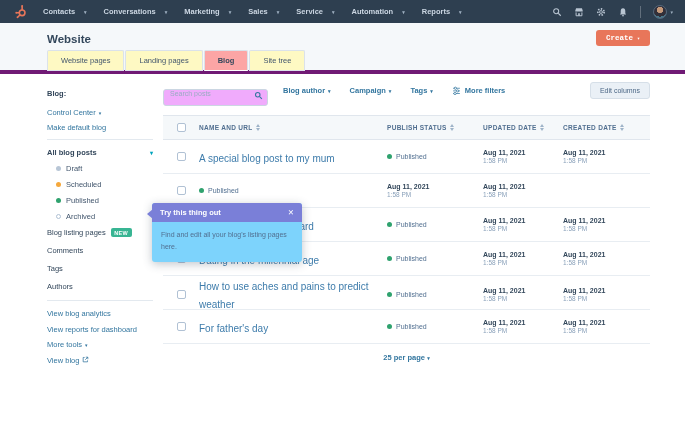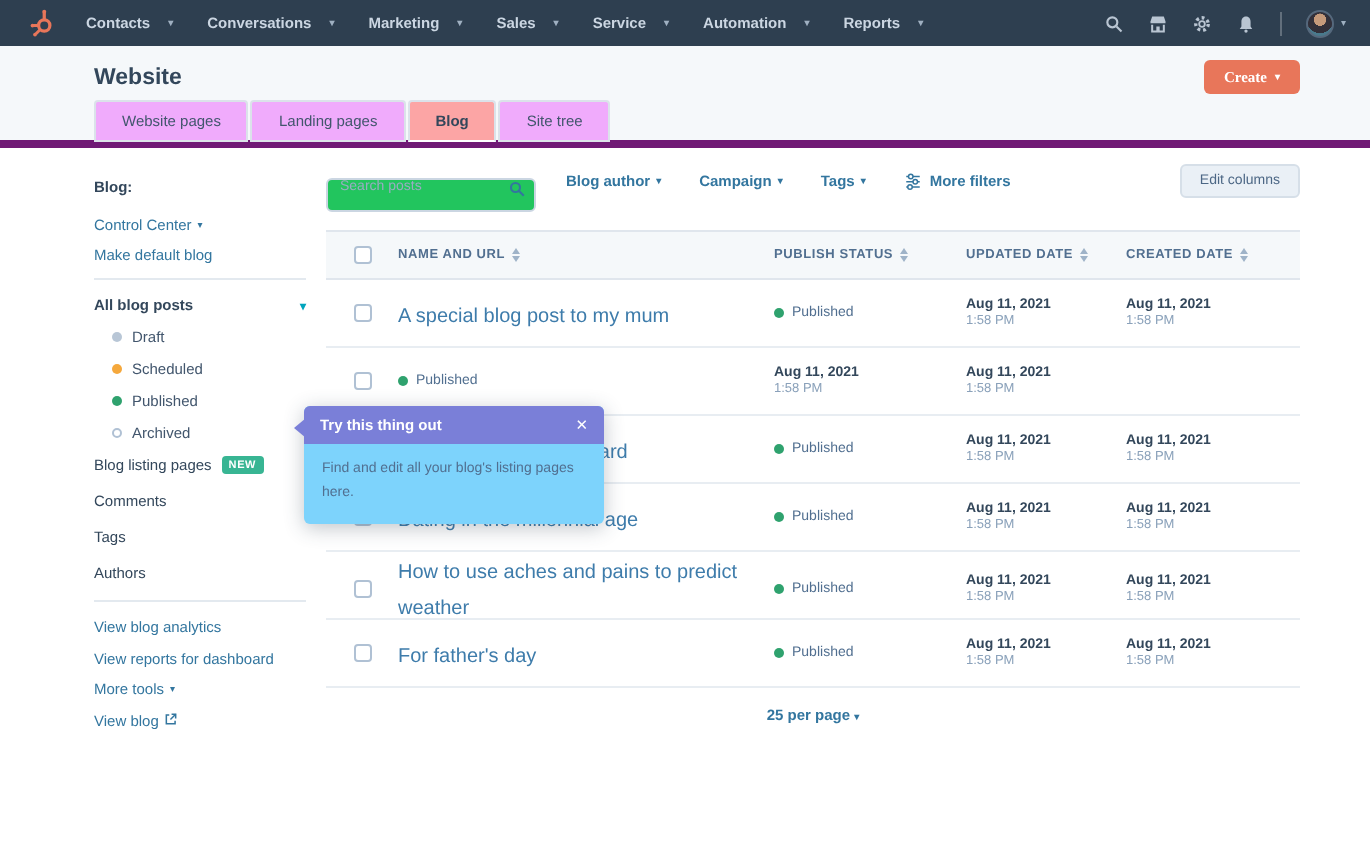--- a/index.html
+++ b/index.html
@@ -26,26 +26,26 @@
     background: radial-gradient(circle at 50% 32%, #c59a7b 0 30%, #32303a 31% 66%, #49798c 67%);
     border:1px solid #55687c;
   }
   
   .band { position:absolute; top:23px; left:0; right:0; height:51px; background:#f5f8fa; border-bottom:4px solid #701a75; }
   .page-title { position:absolute; left:47px; top:10px; font-size:11.5px; font-weight:bold; color:#33475b; }
   .create-btn {
     position:absolute; right:35px; top:7px; background:#e8765a; color:#fff;
     font-size:7.5px; font-weight:bold; padding:4px 10px; border-radius:3px;
     display:flex; align-items:center; gap:4px; cursor:pointer; border:none;
-    font-family:Liberation Serif, serif;
+    font-family:Liberation Mono, monospace;
   }
   .create-caret { font-size:5px; }
   .tabs { position:absolute; left:47px; bottom:-1px; display:flex; }
   .tab {
-    font-size:7.5px; color:#42566d; background:#f0abfc; border:1px solid #dbe2ea;
+    font-size:7.5px; color:#42566d; background:#fef9c3; border:1px solid #dbe2ea;
     border-bottom:1px solid #dde3ea; padding:5px 13px; cursor:pointer; margin-right:1px;
     border-radius:2px 2px 0 0; white-space:nowrap;
   }
   .tab.active { background:#fca5a5; font-weight:bold; color:#33475b; border-bottom:1px solid #fff; }
   
   .content { position:absolute; top:75px; left:0; right:0; bottom:0; background:#fff; }
   
   .sidebar { position:absolute; left:47px; top:14px; width:106px; font-size:7.5px; color:#33475b; }
   .sb-label { font-weight:bold; margin-bottom:10px; }
   .sb-link { color:#33769f; margin-bottom:6px; cursor:pointer; display:flex; align-items:center; gap:3px; }
@@ -61,21 +61,21 @@
     padding:1.5px 3.5px; border-radius:2px; letter-spacing:.3px;
   }
   .side-link { color:#33769f; margin-bottom:6.5px; cursor:pointer; display:flex; align-items:center; gap:3px; }
   
   .main { position:absolute; left:163px; top:7px; width:487px; }
   .filter-row { display:flex; align-items:center; height:17px; }
   .search-box { position:relative; width:105px; height:17px; }
   .search-box input {
     width:100%; height:100%; border:1px solid #cbd6e2; border-radius:3px;
     font-size:7px; color:#33475b; padding:0 17px 8px 6px; outline:none;
-    font-family:"Liberation Sans", sans-serif; background:#22c55e;
+    font-family:"Liberation Sans", sans-serif; background:#f0abfc;
   }
   .search-box input::placeholder { color:#99acc2; }
   .search-glass { position:absolute; right:5px; top:4px; }
   .filter-dds { display:flex; gap:19px; margin-left:15px; }
   .filter-dd { display:flex; align-items:center; gap:3px; color:#33769f; font-size:7.5px; font-weight:bold; cursor:pointer; white-space:nowrap; }
   .dd-caret { font-size:5px; }
   .more-filters { display:flex; align-items:center; gap:4px; color:#33769f; font-size:7.5px; font-weight:bold; margin-left:19px; cursor:pointer; }
   .edit-cols {
     margin-left:auto; background:#eaf0f6; border:1px solid #d6dfe8; color:#4c6785;
     font-size:7px; padding:4px 9px; border-radius:3px; cursor:pointer;

